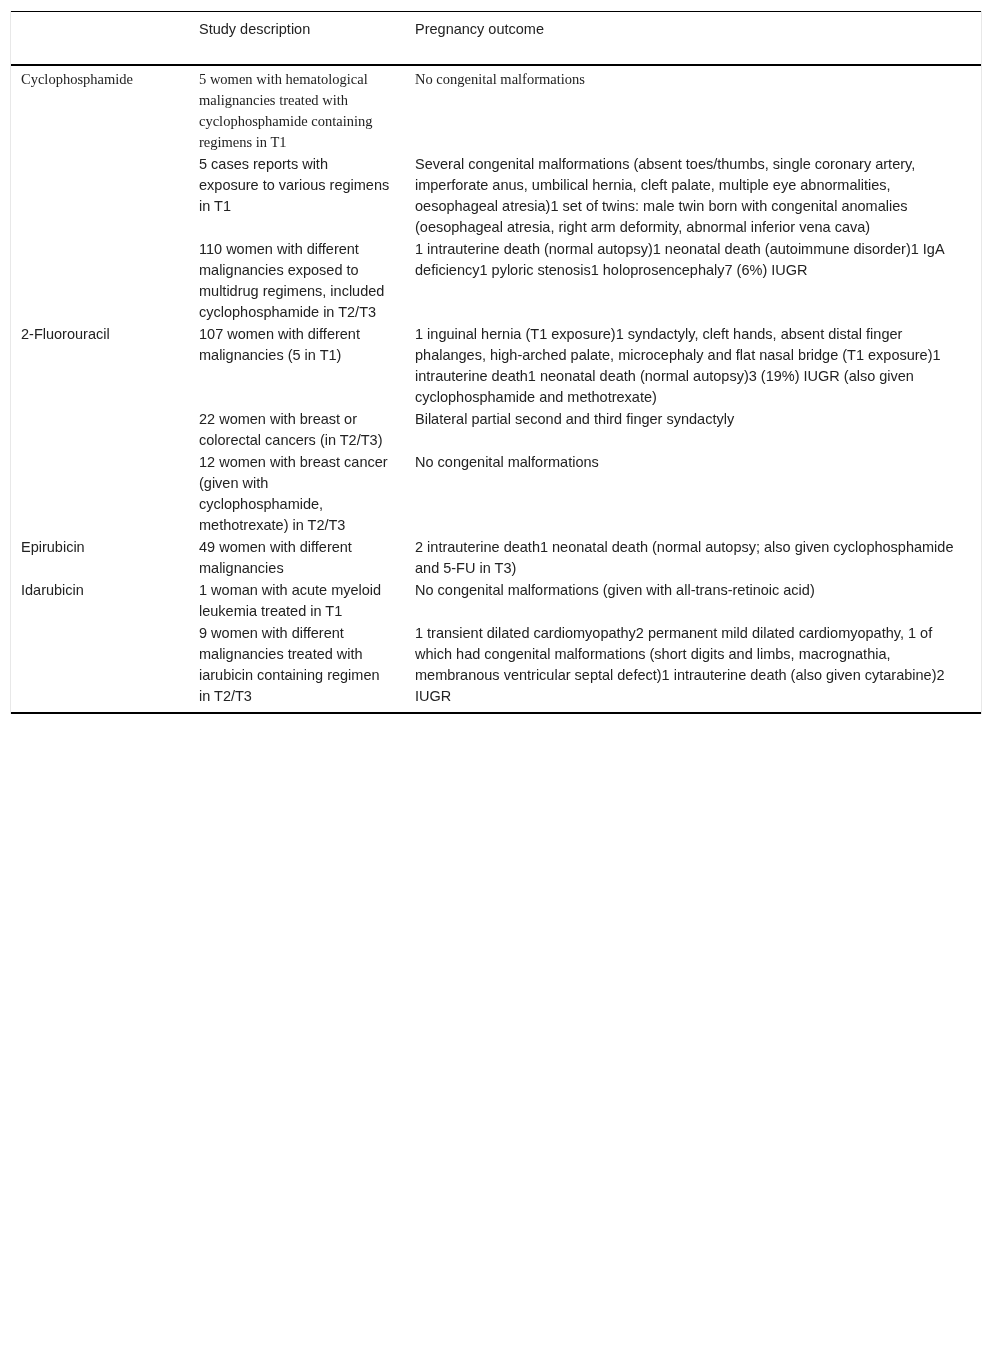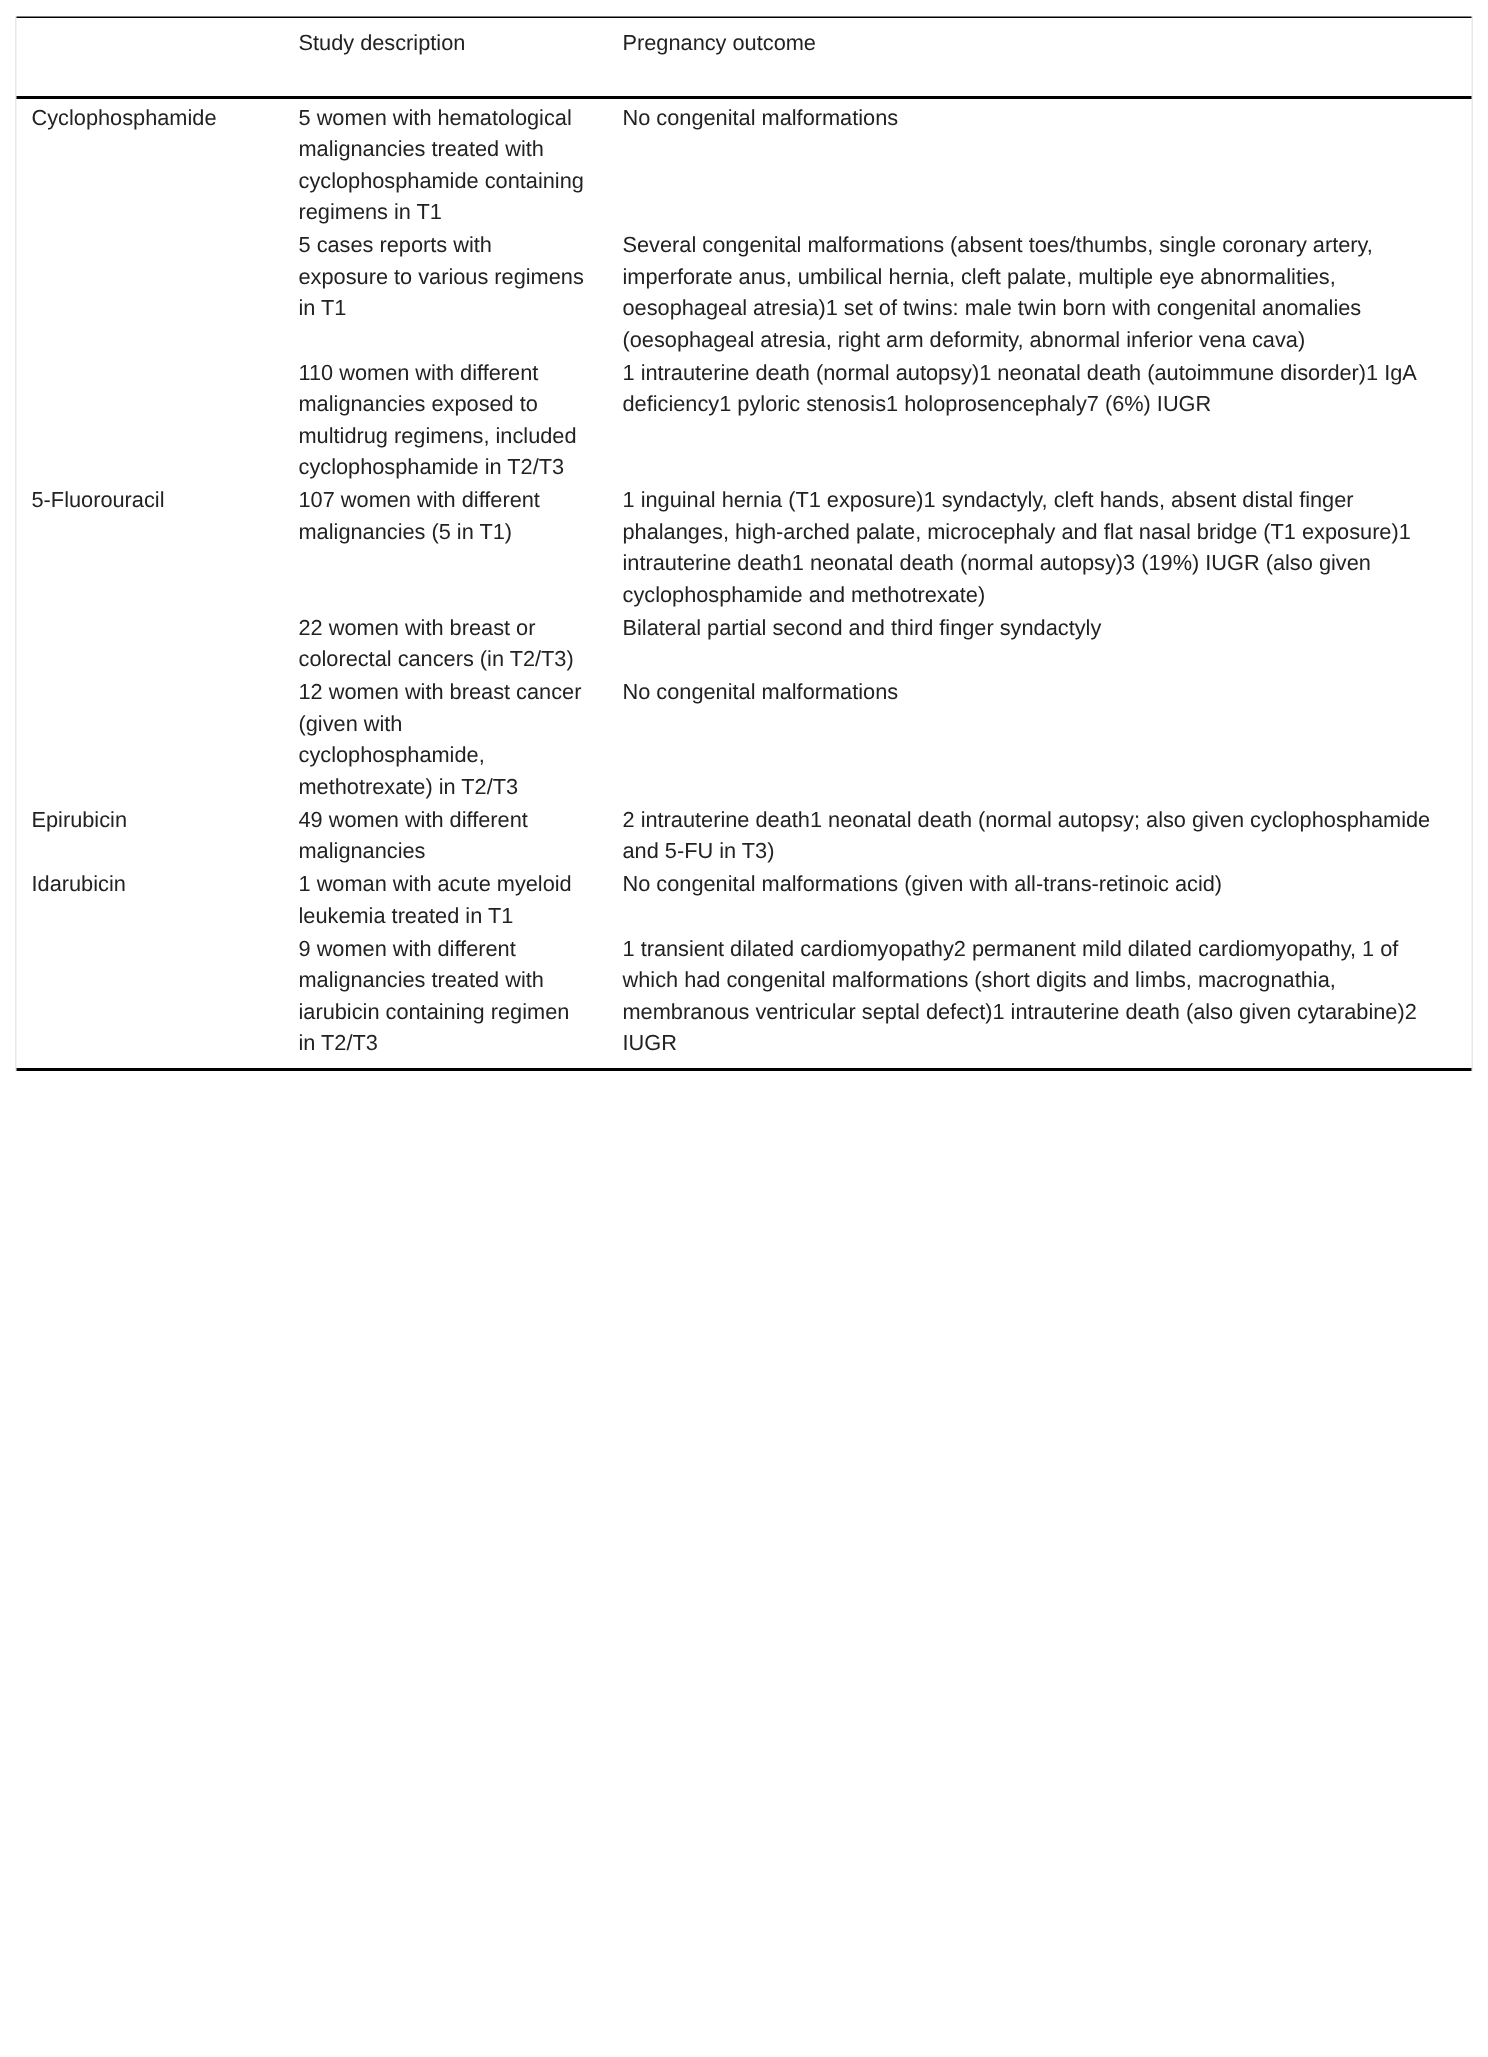--- a/index.html
+++ b/index.html
@@ -47,21 +47,21 @@
       text-align: left;
       vertical-align: top;
       padding: 1px 10px 0px 10px;
       line-height: 21px;
     }
     col.c1 { width: 177px; }
     col.c2 { width: 216px; }
     col.c3 { width: auto; }
     th.c2, td.c2 { padding-left: 11px; padding-right: 14px; }
     th.c3, td.c3 { padding-left: 11px; }
-    tbody tr:first-child td { padding-top: 3px; }
+    tbody tr:first-child td { padding-top: 3px; font-family: Liberation Serif, serif; }
     tbody tr:last-child td { padding-bottom: 5px; }
   </style>
 </head>
 <body>
 
 <div class="table-wrap">
   <table>
     <colgroup>
       <col class="c1">
         <col class="c2">
@@ -84,21 +84,21 @@
         <td class="c1"></td>
         <td class="c2">5 cases reports with exposure to various regimens in T1</td>
         <td class="c3">Several congenital malformations (absent toes/thumbs, single coronary artery, imperforate anus, umbilical hernia, cleft palate, multiple eye abnormalities, oesophageal atresia)1 set of twins: male twin born with congenital anomalies (oesophageal atresia, right arm deformity, abnormal inferior vena cava)</td>
       </tr>
       <tr>
         <td class="c1"></td>
         <td class="c2">110 women with different malignancies exposed to multidrug regimens, included cyclophosphamide in T2/T3</td>
         <td class="c3">1 intrauterine death (normal autopsy)1 neonatal death (autoimmune disorder)1 IgA deficiency1 pyloric stenosis1 holoprosencephaly7 (6%) IUGR</td>
       </tr>
       <tr>
-        <td class="c1">5-Fluorouracil</td>
+        <td class="c1">2-Fluorouracil</td>
         <td class="c2">107 women with different malignancies (5 in T1)</td>
         <td class="c3">1 inguinal hernia (T1 exposure)1 syndactyly, cleft hands, absent distal finger phalanges, high-arched palate, microcephaly and flat nasal bridge (T1 exposure)1 intrauterine death1 neonatal death (normal autopsy)3 (19%) IUGR (also given cyclophosphamide and methotrexate)</td>
       </tr>
       <tr>
         <td class="c1"></td>
         <td class="c2">22 women with breast or colorectal cancers (in T2/T3)</td>
         <td class="c3">Bilateral partial second and third finger syndactyly</td>
       </tr>
       <tr>
         <td class="c1"></td>

